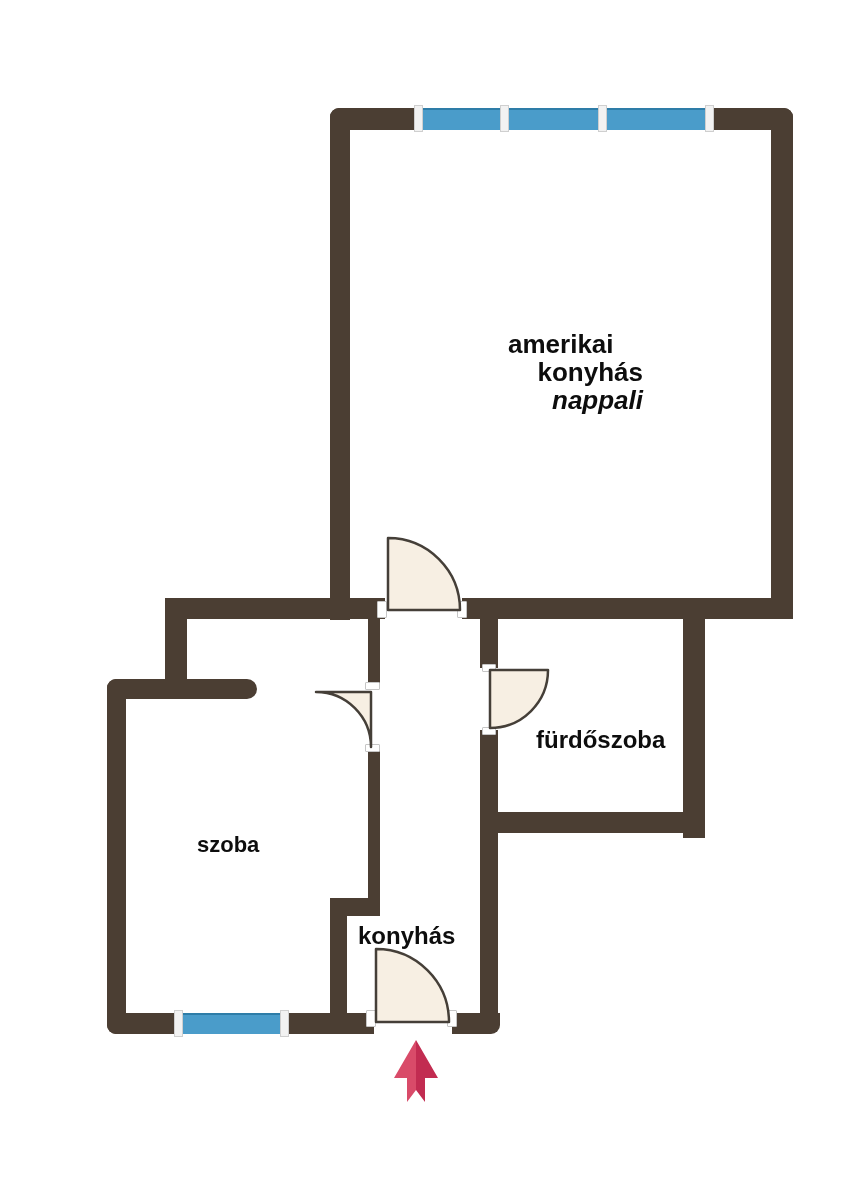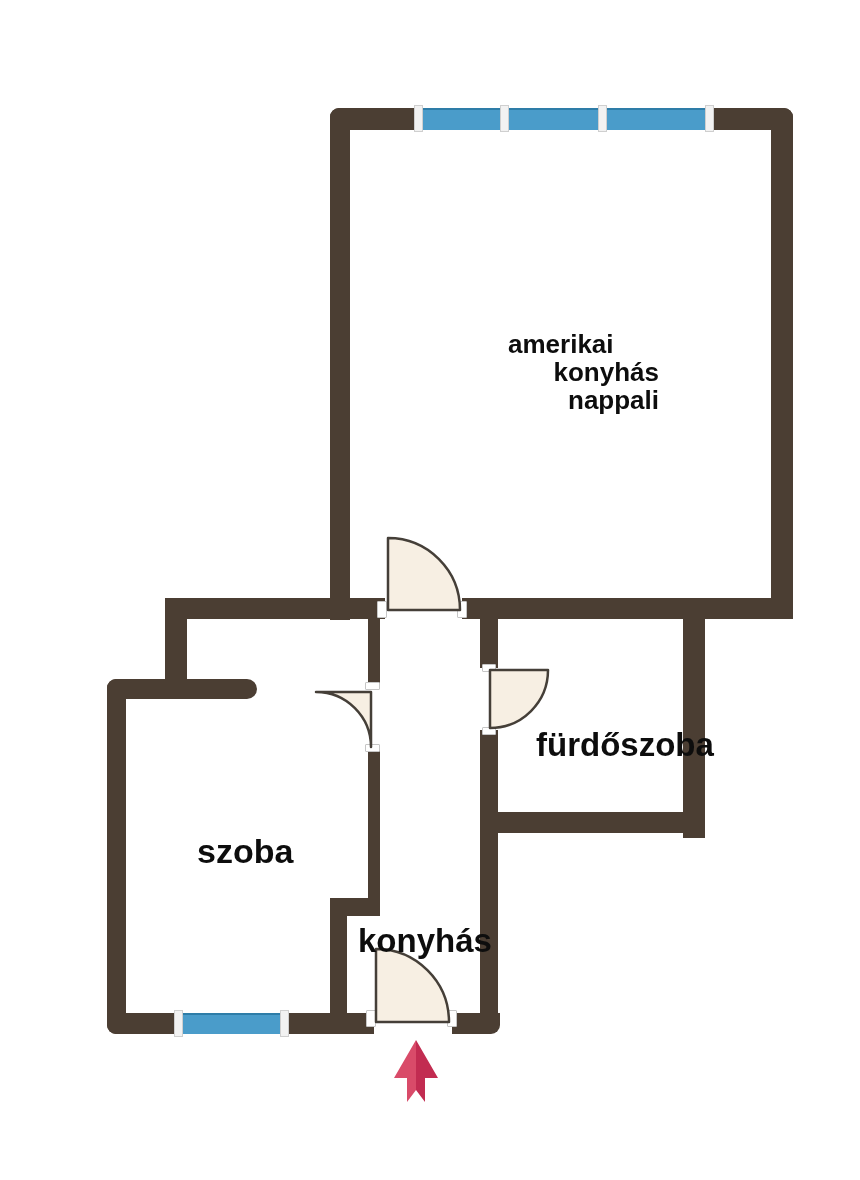--- a/index.html
+++ b/index.html
@@ -27,23 +27,23 @@
   .jamb{position:absolute;background:#ffffff;border:1px solid #c6c6c6;box-sizing:border-box;border-radius:1px;}
   .label{
     position:absolute;
     color:var(--label);
     font-weight:bold;
     white-space:nowrap;
     letter-spacing:0px;
   }
   .label-nappali{font-size:26px;line-height:28px;}
   .label-nappali .l2{margin-left:22px;text-align:right;}
-  .label-nappali .l3{margin-left:60px;}
-  .label-furdoszoba,.label-eloszoba{font-size:33px;}
-  .label-szoba{font-size:34px;}
+  .label-nappali .l3{margin-left:44px;font-style:italic;}
+  .label-furdoszoba,.label-eloszoba{font-size:24px;}
+  .label-szoba{font-size:22px;}
   svg.overlay{position:absolute;left:0;top:0;width:860px;height:1180px;pointer-events:none;}
   .door{fill:var(--door-fill);stroke:var(--door-stroke);stroke-width:2.5;stroke-linejoin:round;}
   .arrow-l{fill:var(--arrow-left);}
   .arrow-r{fill:var(--arrow-right);}
   
   .r-tl{border-top-left-radius:9px;}
   .r-tr{border-top-right-radius:9px;}
   .r-bl{border-bottom-left-radius:9px;}
   .r-br{border-bottom-right-radius:9px;}
   .r-end{border-top-right-radius:10px;border-bottom-right-radius:10px;}

